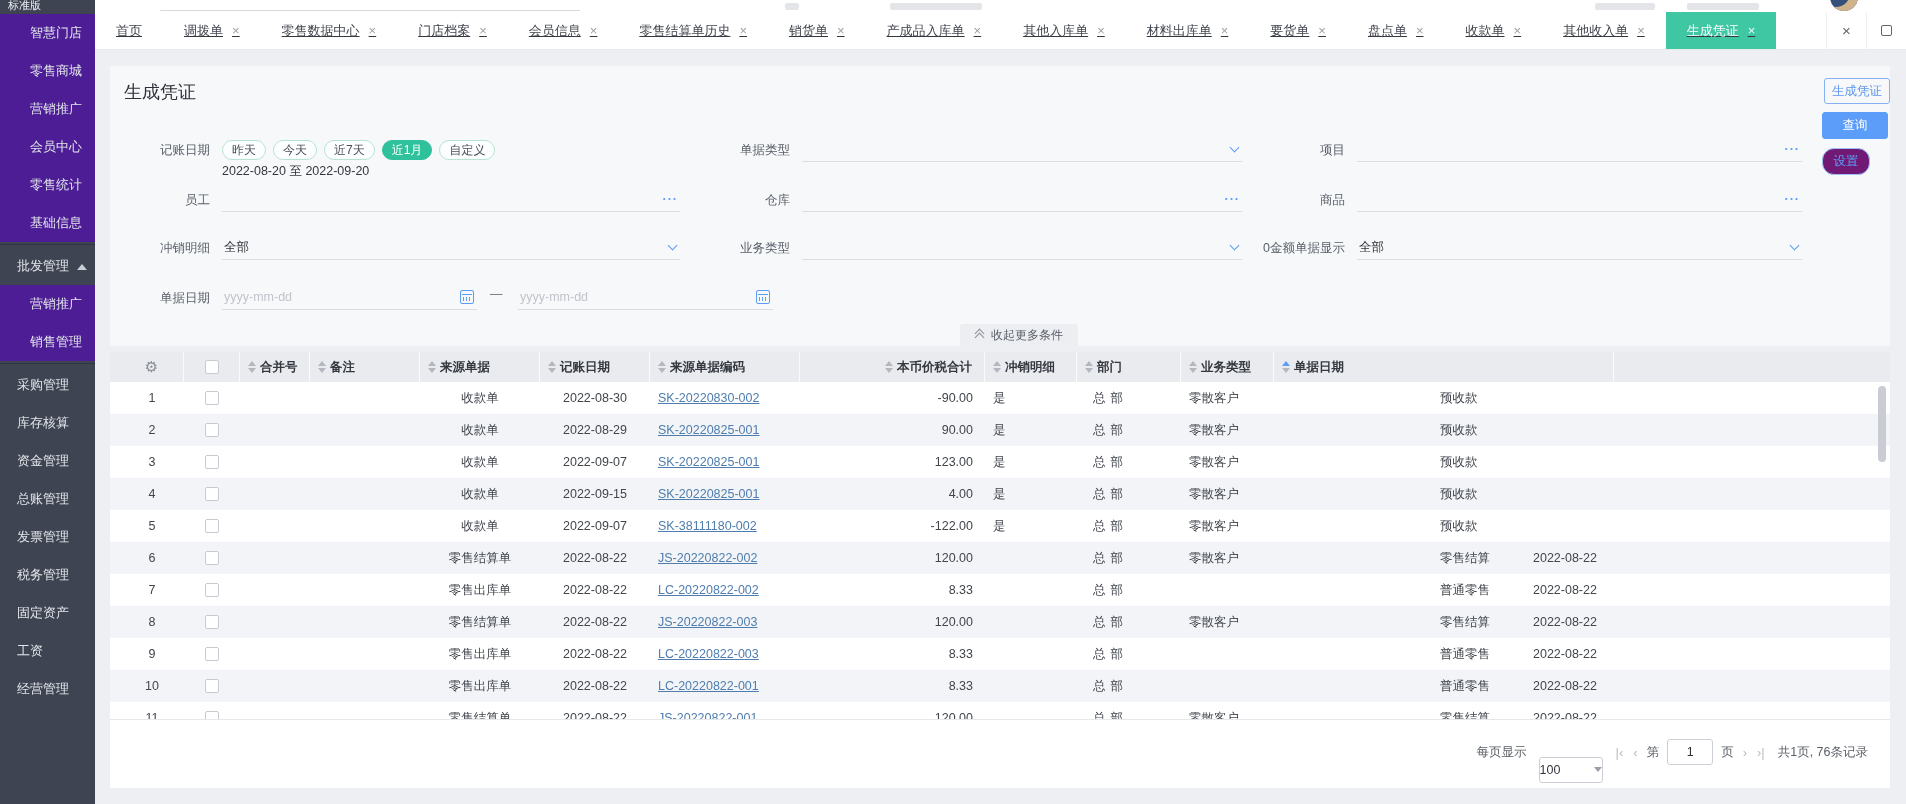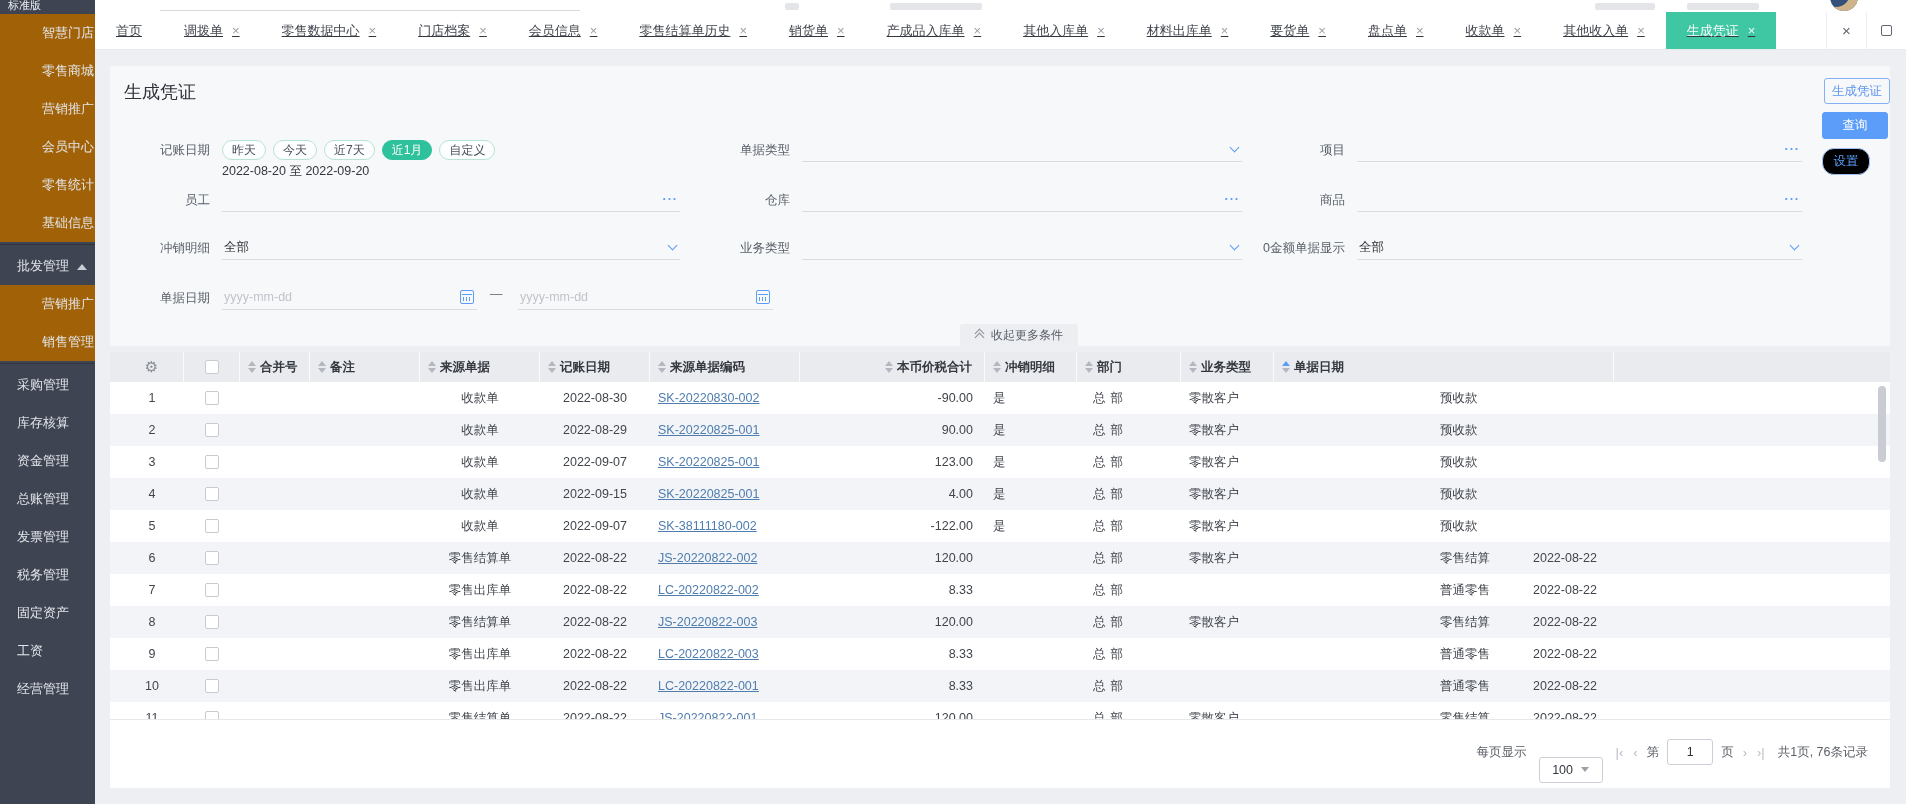--- a/index.html
+++ b/index.html
@@ -5,21 +5,21 @@
   * { margin:0; padding:0; box-sizing:border-box; }
   html,body { width:1906px; height:804px; overflow:hidden; background:#fff;
     font-family:"Liberation Sans","DejaVu Sans",sans-serif; font-size:12.5px; color:#33373e; }
   .app { position:relative; width:1906px; height:804px; }
 
   
   .sidebar { position:absolute; left:0; top:0; width:95px; height:804px; background:#3e4452; overflow:hidden; }
   .sb-version { position:absolute; left:8px; top:-2px; font-size:11px; color:#eef0f4; }
   .sb-list { position:absolute; left:0; top:14px; width:95px; }
   .sb-item { height:38px; line-height:38px; color:#e2e5ea; font-size:13px; cursor:pointer; position:relative; white-space:nowrap; }
-  .sb-item.sub { padding-left:42px; background:#a16207; }
+  .sb-item.sub { padding-left:30px; background:#4c1d95; }
   .sb-item.module { padding-left:17px; background:#3e4452; }
   .sb-divider { height:1px; background:#30353f; margin:2px 0; }
   .sb-caret-up { position:absolute; right:8px; top:17px; width:0; height:0;
     border-left:5px solid transparent; border-right:5px solid transparent; border-bottom:6px solid #c9cdd6; }
 
   
   .topstrip { position:absolute; left:95px; top:0; width:1811px; height:12px; background:#fff; overflow:hidden; }
   .frag { position:absolute; background:#e4e5e8; border-radius:2px; }
   .avatar-half { position:absolute; width:28px; height:28px; border-radius:50%; background:#35507a;
     box-shadow:inset -8px -4px 0 #cfb38a; }
@@ -50,21 +50,21 @@
   .chev { position:absolute; right:4px; top:6px; width:7px; height:7px;
     border-right:1.6px solid #5b9df8; border-bottom:1.6px solid #5b9df8; transform:rotate(45deg); }
   .more { position:absolute; right:2px; top:0; color:#5b9df8; font-weight:bold; letter-spacing:1px; cursor:pointer; }
   .pills { position:absolute; display:flex; gap:7px; align-items:center; }
   .pill { height:20px; line-height:18px; padding:0 9px; border:1px solid #b7e3d2; border-radius:11px;
     background:#fdfeff; color:#4a4f57; font-size:12px; cursor:pointer; white-space:nowrap; }
   .pill.active { background:#2fc19b; border-color:#2fc19b; color:#fff; }
   .date-range { position:absolute; color:#33373e; }
   .btn-query { position:absolute; left:1712px; top:46px; width:66px; height:27px; background:#5b9df8;
     border:1px solid #5b9df8; border-radius:3px; color:#fff; font-size:12.5px; cursor:pointer; }
-  .btn-settings { position:absolute; left:1712px; top:82px; width:48px; height:27px; background:#000000;
+  .btn-settings { position:absolute; left:1712px; top:82px; width:48px; height:27px; background:#701a75;
     border:1px solid #9ec1f7; border-radius:12px; color:#5b9df8; font-size:12.5px; cursor:pointer; }
   .ph { color:#c0c4cb; }
   .cal-icon { position:absolute; right:3px; top:4px; width:14px; height:14px; border:1.3px solid #5b9df8; border-radius:2px; }
   .cal-icon:before { content:""; position:absolute; left:1px; right:1px; top:2.5px; height:1.3px; background:#5b9df8; }
   .cal-icon:after { content:""; position:absolute; left:2px; top:6px; width:7px; height:4px;
     background:linear-gradient(to right,#5b9df8 1.5px,transparent 1.5px) 0 0/3px 2px; }
   .dash-sep { position:absolute; color:#6b7078; }
   .collapse-tab { position:absolute; left:850px; bottom:0; width:118px; height:22px; background:#eceef1;
     border-radius:3px 3px 0 0; display:flex; align-items:center; justify-content:center; gap:6px;
     color:#595f68; font-size:12px; cursor:pointer; }
@@ -92,21 +92,21 @@
   .tcell { display:flex; align-items:center; padding-left:8px; color:#41454c; overflow:hidden; white-space:nowrap; }
   .tcell.center { justify-content:center; padding-left:0; }
   .tcell.right { justify-content:flex-end; padding-right:12px; }
   .tcell .link { color:#4e7dae; text-decoration:underline; cursor:pointer; }
   .tcell.dept { letter-spacing:5px; padding-left:16px;text-align:right; }
   .vscroll { position:absolute; right:4px; top:34px; width:8px; height:76px; background:#c9ccd2; border-radius:4px; }
 
   
   .pager { position:absolute; right:22px; top:386px; height:28px; display:flex; align-items:center; gap:12px;
     color:#5c6168; font-size:12.5px; }
-  .psize { display:flex; align-items:center; justify-content:center; gap:8px; width:64px; height:26px;
+  .psize { display:flex; align-items:center; justify-content:space-between; gap:8px; width:64px; height:26px;
     background:#fff; border:1px solid #ccd0d6; border-radius:3px; cursor:pointer; color:#33373e;margin-top:35px; }
   .psize .dcaret { width:0; height:0; border-left:4px solid transparent; border-right:4px solid transparent; border-top:5px solid #9aa0a8; }
   .pnav { color:#b9bdc5; font-size:13px; cursor:pointer; padding:0 1px; }
   .pinput { width:46px; height:26px; background:#fff; border:1px solid #ccd0d6; border-radius:3px;
     display:flex; align-items:center; justify-content:center; color:#2f333a; }
   .pgroup { display:flex; align-items:center; gap:8px; }
 </style>
 </head>
 <body>
 

